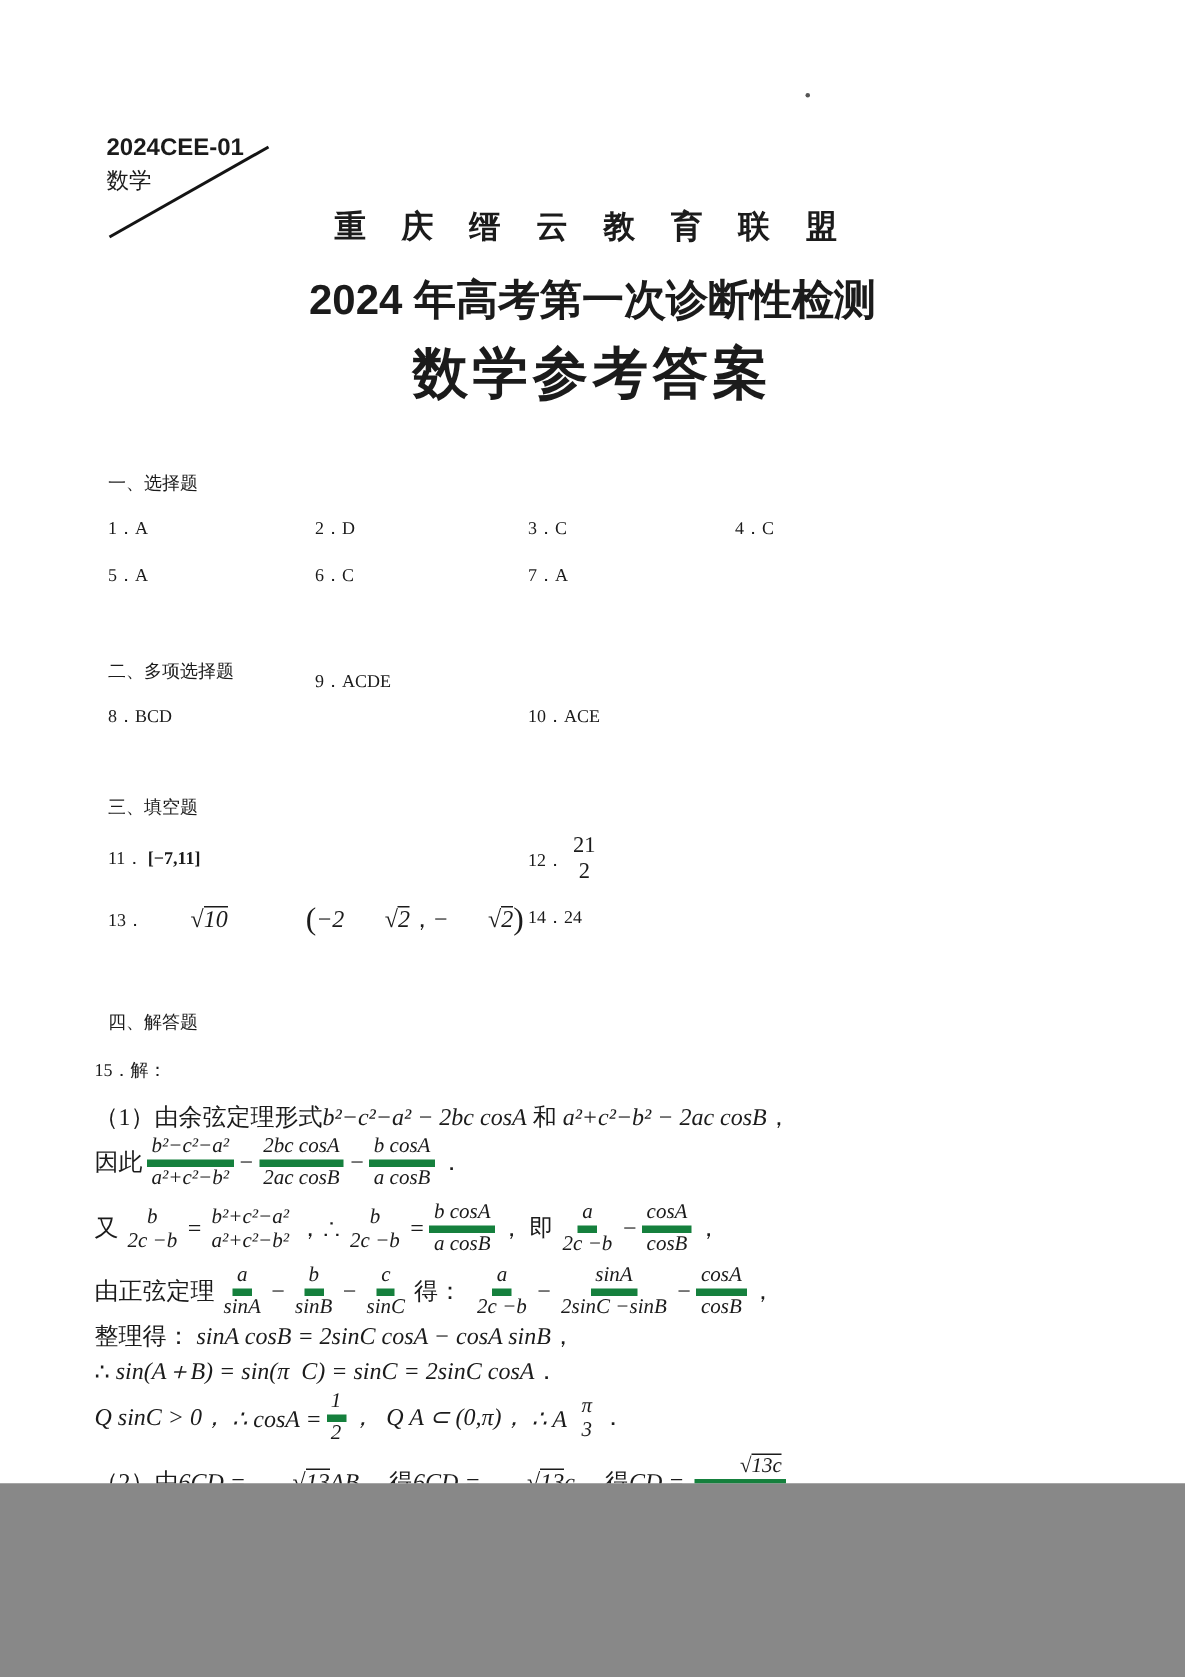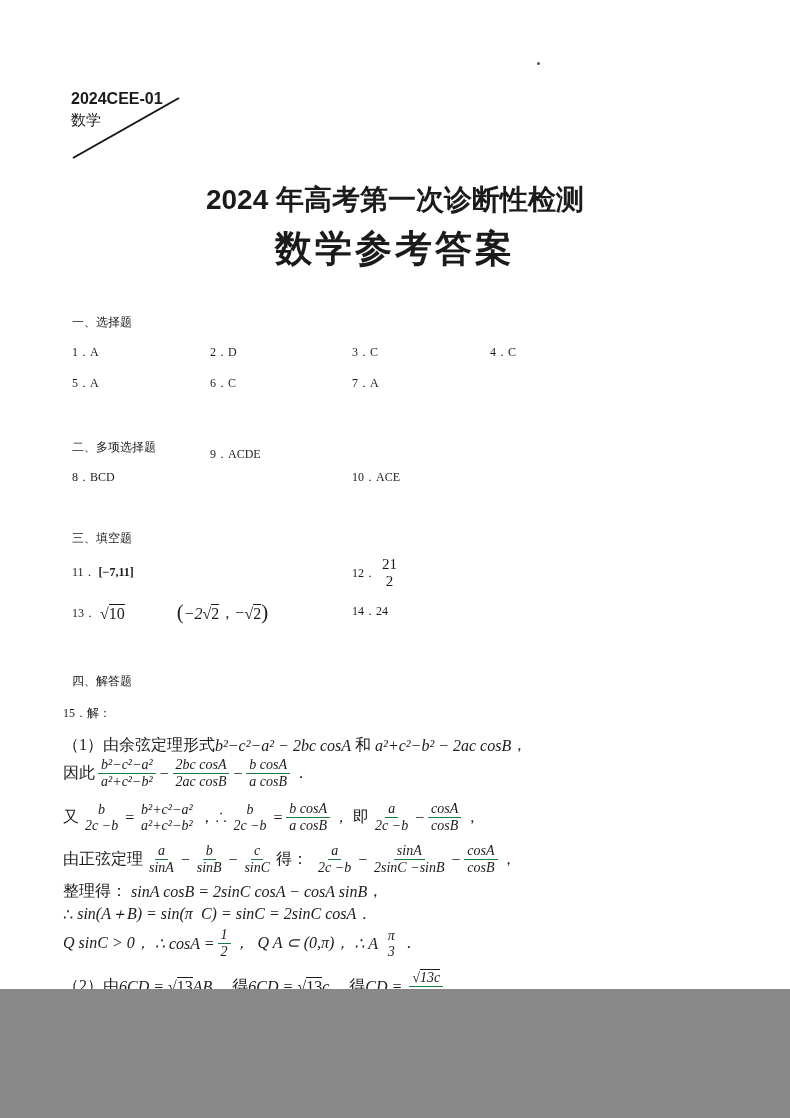--- a/index.html
+++ b/index.html
@@ -20,24 +20,24 @@
   .h{font-size:12px;font-weight:normal;font-family:"Liberation Sans",sans-serif;}
   
   .ansitem{font-size:12px;}
   
   .mline{position:absolute;left:63px;display:flex;align-items:center;
          font-size:16px;white-space:pre;}
   .mi{font-family:"Liberation Serif",serif;font-style:italic;}
   .cn{font-style:normal;}
   .frac{display:inline-flex;flex-direction:column;align-items:center;margin:0 3px;
         font-size:14px;line-height:1.15;font-family:"Liberation Serif",serif;font-style:italic;}
-  .frac .n{padding:0 3px;border-bottom:1px solid #15803d;display:block;}
+  .frac .n{padding:0 3px;border-bottom:5px solid #15803d;display:block;}
   .frac .d{padding:0 3px;display:block;}
   .frac.nobar .n{border-bottom:none;}
-  .sqrt{font-family:"Liberation Serif",serif;white-space:nowrap;}
+  .sqrt{font-family:"Liberation Serif",serif;font-style:italic;white-space:nowrap;margin-left:27px;}
   .sqrt .rad{border-top:1.3px solid #1b1b1b;padding-top:0px;}
   .bigparen{font-size:21px;font-weight:400;position:relative;top:-1px;}
   .footer{position:absolute;left:282px;top:1043px;display:flex;gap:26px;
           font-size:13px;align-items:baseline;}
   .pgnum{font-family:"Liberation Sans",sans-serif;font-size:12px;position:relative;top:-3px;
          font-weight:bold;}
   .dot{position:absolute;left:537px;top:62px;width:3px;height:3px;background:#555;border-radius:50%;}
   svg{display:block;}
 </style>
 </head>
@@ -45,20 +45,21 @@
 
 <div class="page">
 
   <svg width="200" height="180" style="position:absolute;left:0;top:0">
     <line x1="73" y1="158" x2="179" y2="98" stroke="#141414" stroke-width="2"></line>
   </svg>
   <div class="abs sans corner-code">2024CEE-01</div>
   <div class="abs sans corner-subj">数学</div>
   <div class="dot"></div>
 
+  <div class="abs center sans t1">重 庆 缙 云 教 育 联 盟</div>
   <div class="abs center sans t2">2024 年高考第一次诊断性检测</div>
   <div class="abs center sans t3">数学参考答案</div>
 
   <div class="abs h" style="left:72px;top:314px">一、选择题</div>
   <div class="abs ansitem" style="left:72px;top:344px"><span>1．</span><span>A</span></div>
   <div class="abs ansitem" style="left:210px;top:344px"><span>2．</span><span>D</span></div>
   <div class="abs ansitem" style="left:352px;top:344px"><span>3．</span><span>C</span></div>
   <div class="abs ansitem" style="left:490px;top:344px"><span>4．</span><span>C</span></div>
   <div class="abs ansitem" style="left:72px;top:375px"><span>5．</span><span>A</span></div>
   <div class="abs ansitem" style="left:210px;top:375px"><span>6．</span><span>C</span></div>

